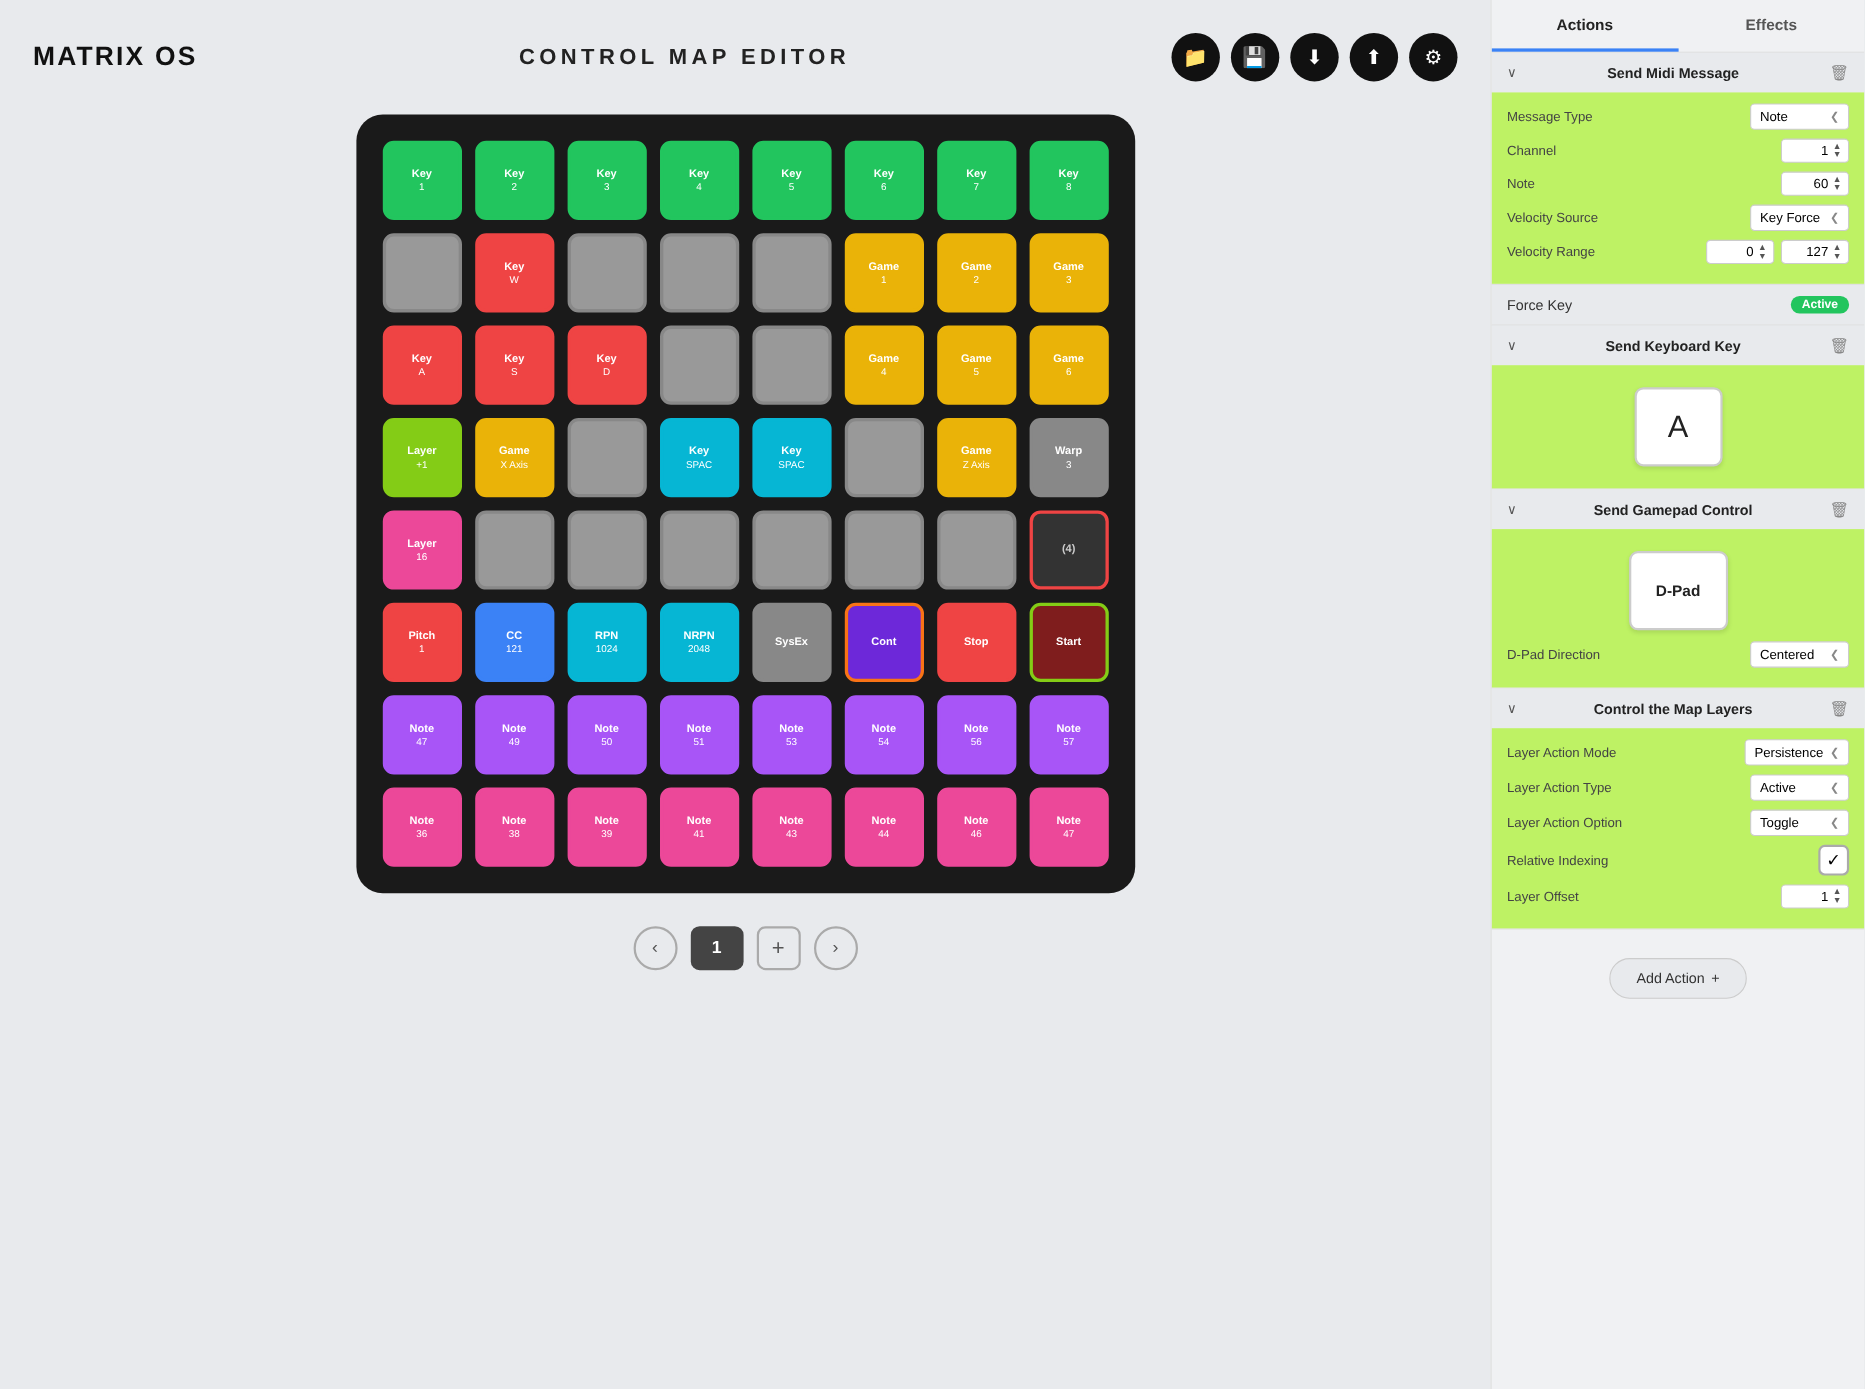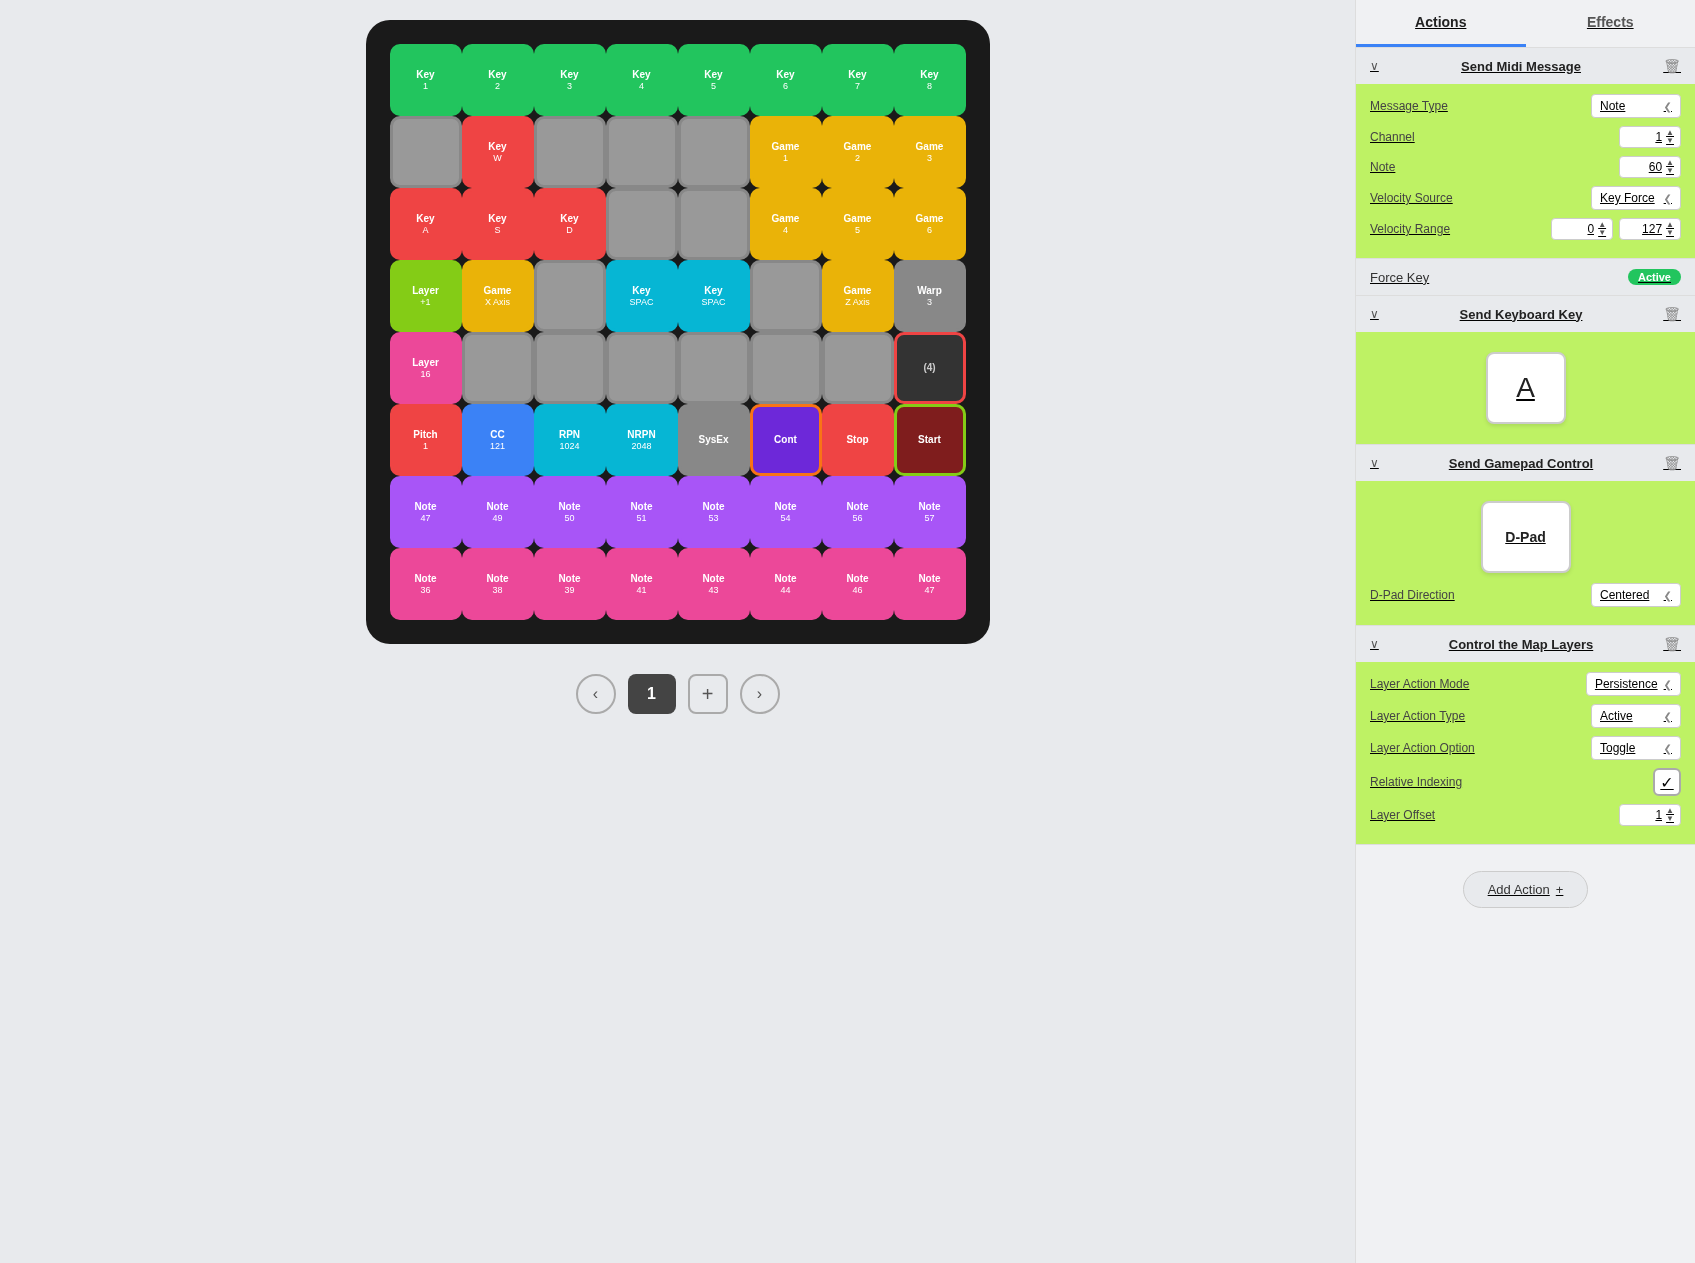--- a/index.html
+++ b/index.html
@@ -59,21 +59,21 @@
       color: white;
       font-size: 18px;
     }
     .grid-container {
       background: #1a1a1a;
       border-radius: 24px;
       padding: 24px;
       display: grid;
       grid-template-columns: repeat(8, 72px);
       grid-template-rows: repeat(8, 72px);
-      gap: 0;
+      gap: 12px;
     }
     .cell {
       width: 72px;
       height: 72px;
       border-radius: 10px;
       display: flex;
       flex-direction: column;
       align-items: center;
       justify-content: center;
       font-size: 11px;
@@ -140,21 +140,20 @@
     
     .right-panel {
       width: 340px;
       min-width: 340px;
       background: #f0f1f3;
       border-left: 1px solid #ddd;
       display: flex;
       flex-direction: column;
       overflow-y: auto;
       padding-bottom: 20px;
-      text-decoration: underline;
     }
     .panel-tabs {
       display: flex;
       border-bottom: 1px solid #ddd;
       background: #f0f1f3;
     }
     .panel-tab {
       flex: 1;
       padding: 14px 0;
       text-align: center;
@@ -357,20 +356,33 @@
       padding: 2px 10px;
       border-radius: 12px;
       font-weight: 600;
     }
   </style>
 </head>
 <body>
 
 <div class="main-area">
 
+  <div class="header">
+    <div class="logo">
+      <span>MATRIX OS</span>
+    </div>
+    <div class="page-title">CONTROL MAP EDITOR</div>
+    <div class="toolbar">
+      <button class="toolbar-btn">📁</button>
+      <button class="toolbar-btn">💾</button>
+      <button class="toolbar-btn">⬇</button>
+      <button class="toolbar-btn">⬆</button>
+      <button class="toolbar-btn">⚙</button>
+    </div>
+  </div>
 
   <div class="grid-container" id="grid-container">
   <div class="cell" style="background: rgb(34, 197, 94); border: 3px solid rgb(34, 197, 94);">
         <div class="cell-label">Key</div>
         <div class="cell-sub">1</div>
       </div>
       <div class="cell" style="background: rgb(34, 197, 94); border: 3px solid rgb(34, 197, 94);">
         <div class="cell-label">Key</div>
         <div class="cell-sub">2</div>
       </div>

